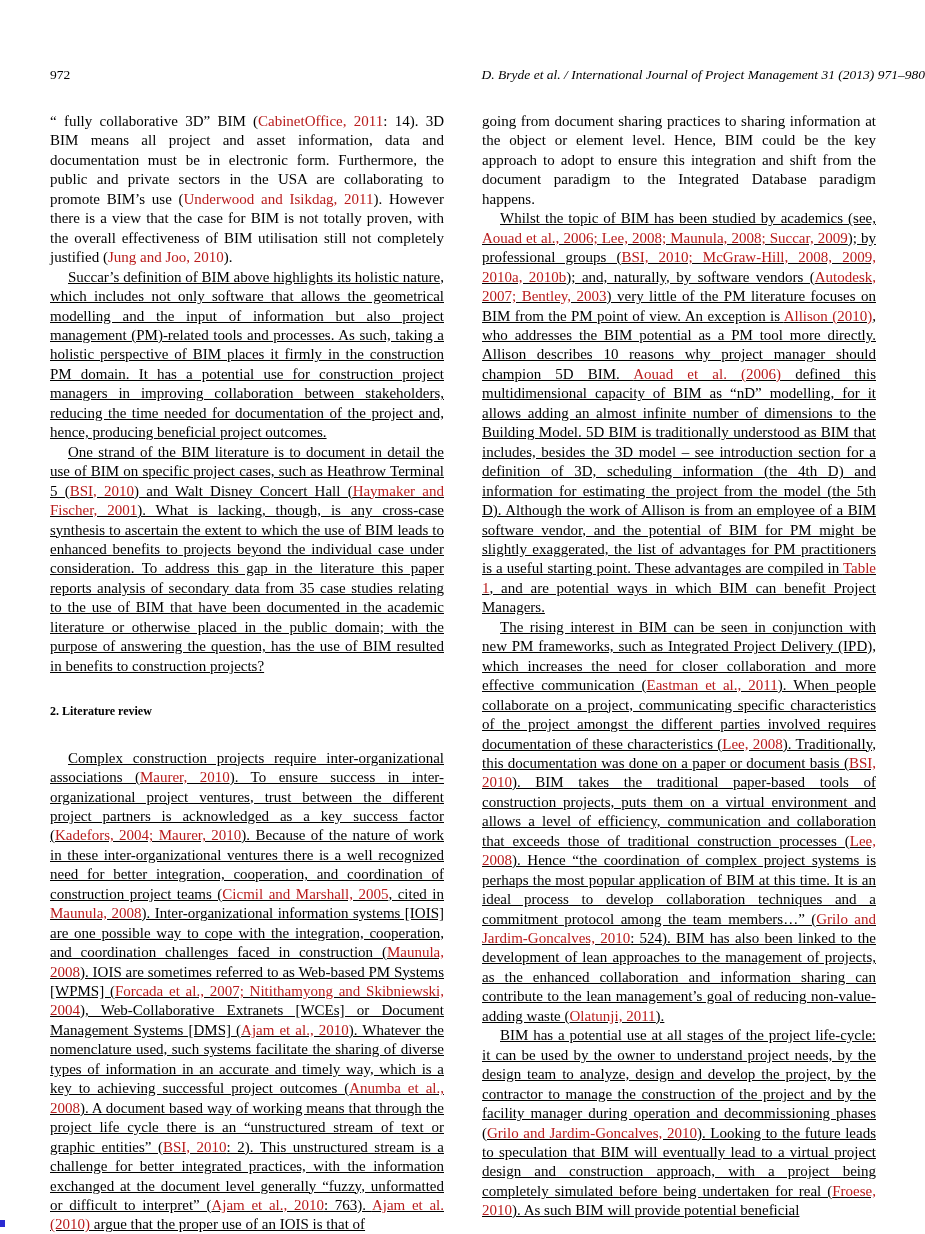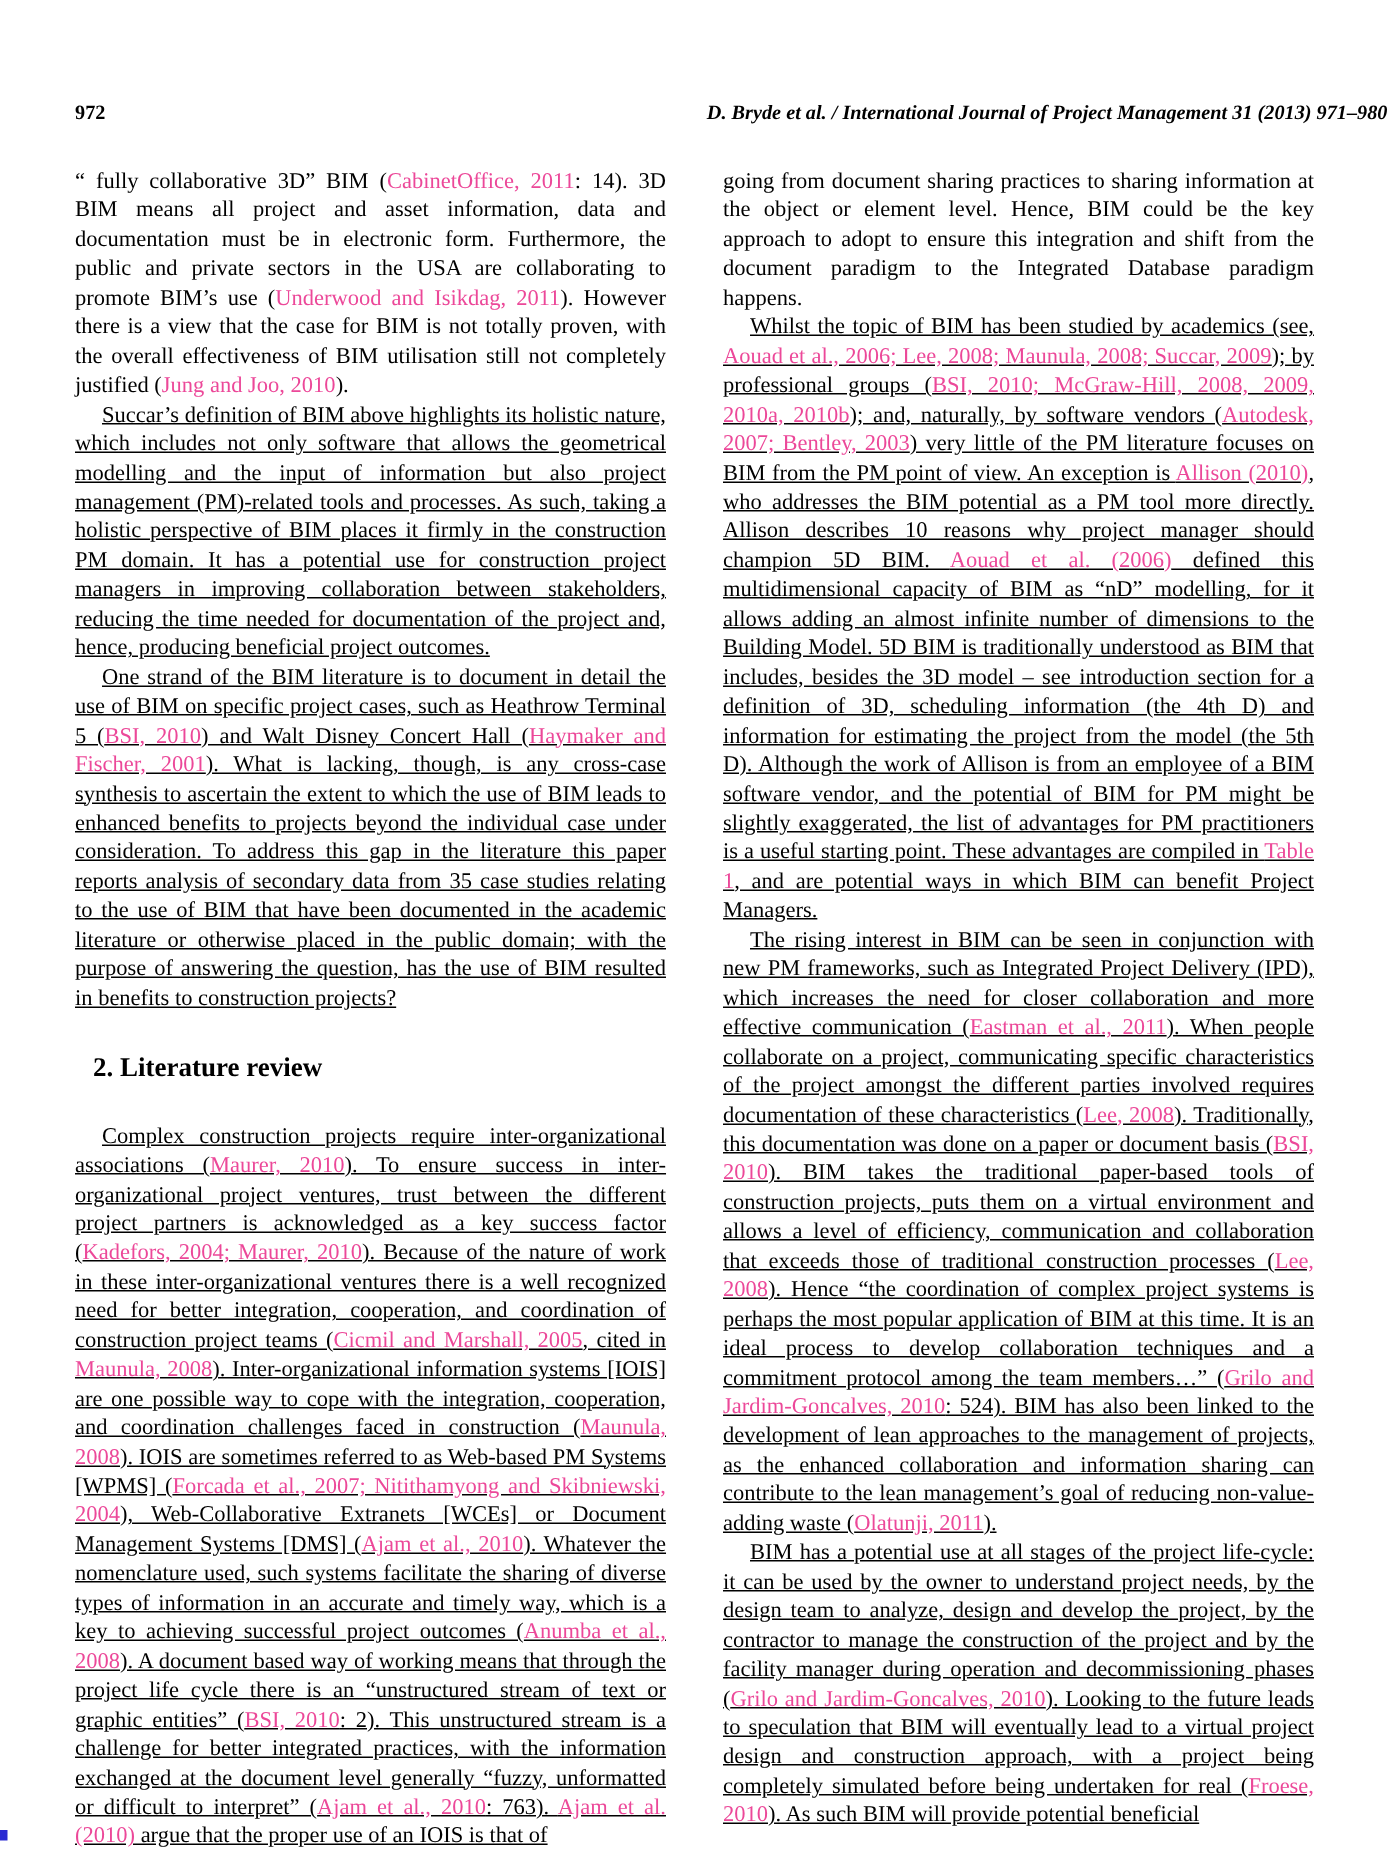--- a/index.html
+++ b/index.html
@@ -10,21 +10,20 @@
     background: #ffffff;
     overflow: hidden;
     font-family: "Liberation Serif", serif;
     color: #000000;
   }
   .hdr {
     position: relative;
     margin-top: 67px;
     height: 18px;
     font-size: 13.5px;
-    font-weight: bold;
   }
   .page-num {
     position: absolute;
     left: 50px;
     top: 0;
   }
   .run-title {
     display: block;
     width: 100%;
     text-align: right;
@@ -38,26 +37,26 @@
   }
   .col {
     width: 394px;
     font-size: 15px;
     line-height: 19.45px;
     text-align: justify;
   }
   .para { margin: 0; }
   .para.indent { text-indent: 18px; text-decoration: underline; }
   .section-heading {
-    font-size: 18px;
+    font-size: 12px;
     font-weight: bold;
     text-align: left;
-    margin: 26px 0 27px 12px;
+    margin: 26px 0 27px 0;
   }
-  .cite { color: #ec4899; }
+  .cite { color: #b91c1c; }
   .corner-mark {
     position: absolute;
     left: 0;
     top: 1220px;
     width: 5px;
     height: 7px;
     background: #2a2ad2;
   }
 </style>
 </head>

